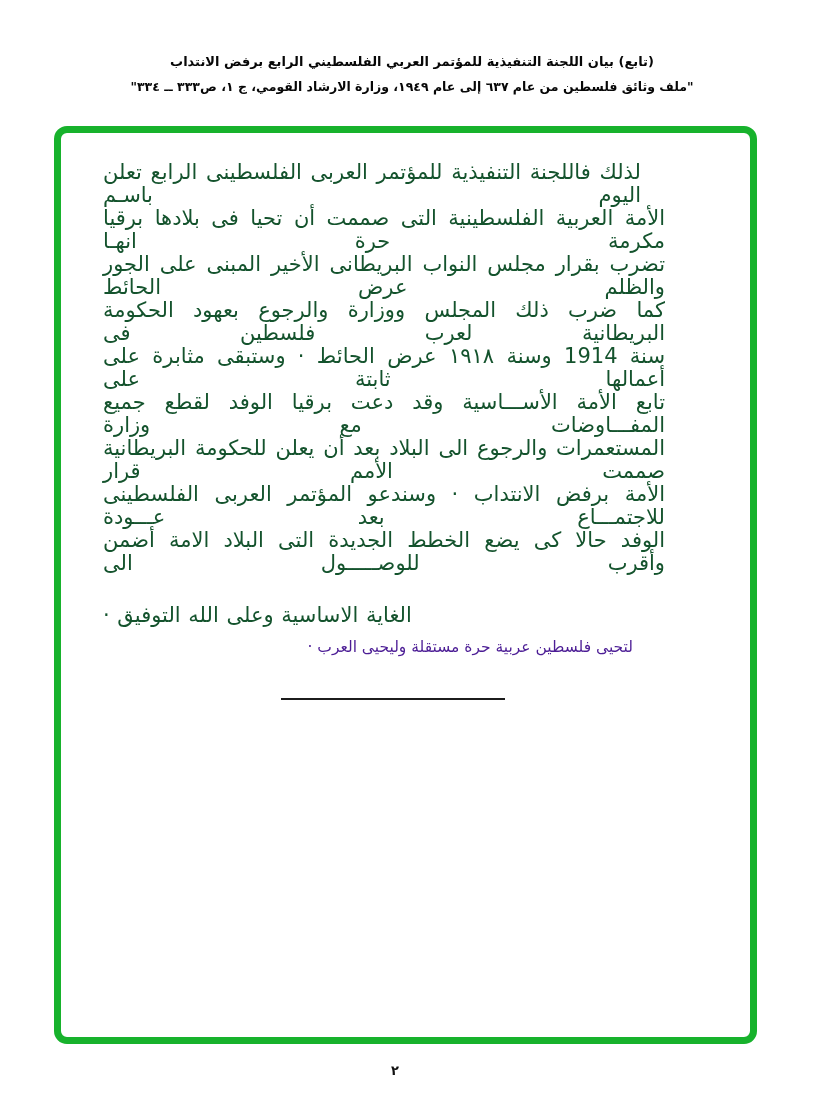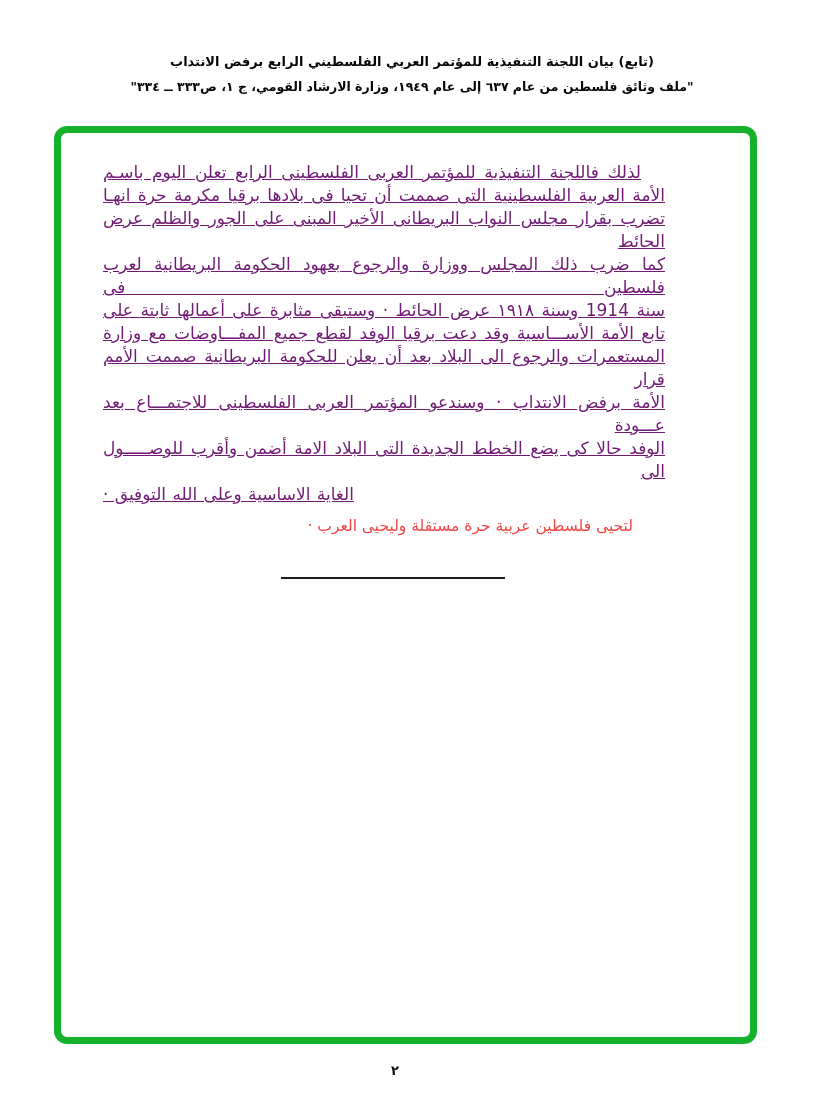--- a/index.html
+++ b/index.html
@@ -50,36 +50,35 @@
   
   .doc-body {
     position: absolute;
     top: 161px;
     left: 103px;
     width: 562px;
     direction: rtl;
   }
   .paragraph { width: 100%; }
   .body-line {
-    font-size: 17px;
+    font-size: 21px;
     line-height: 23px;
-    color: #701a75;
+    color: #14532d;
     text-align: justify;
     text-align-last: justify;
     word-spacing: 1px;
-    text-decoration: underline;
   }
   .body-line:first-child { padding-right: 24px; } 
-  .body-line:last-child { text-align-last: left; } 
+  .body-line:last-child { text-align-last: left; margin-top: 29px; } 
   .closing-line {
     margin-top: 9px;
     padding-right: 32px;
     font-size: 15.5px;
     line-height: 23px;
-    color: #ef4444;
+    color: #4c1d95;
     text-align: right;
   }
   .section-divider {
     width: 224px;
     height: 2px;
     background: #1c1c1c;
     margin: 39px 160px 0 auto; 
   }
   
   .page-footer {

